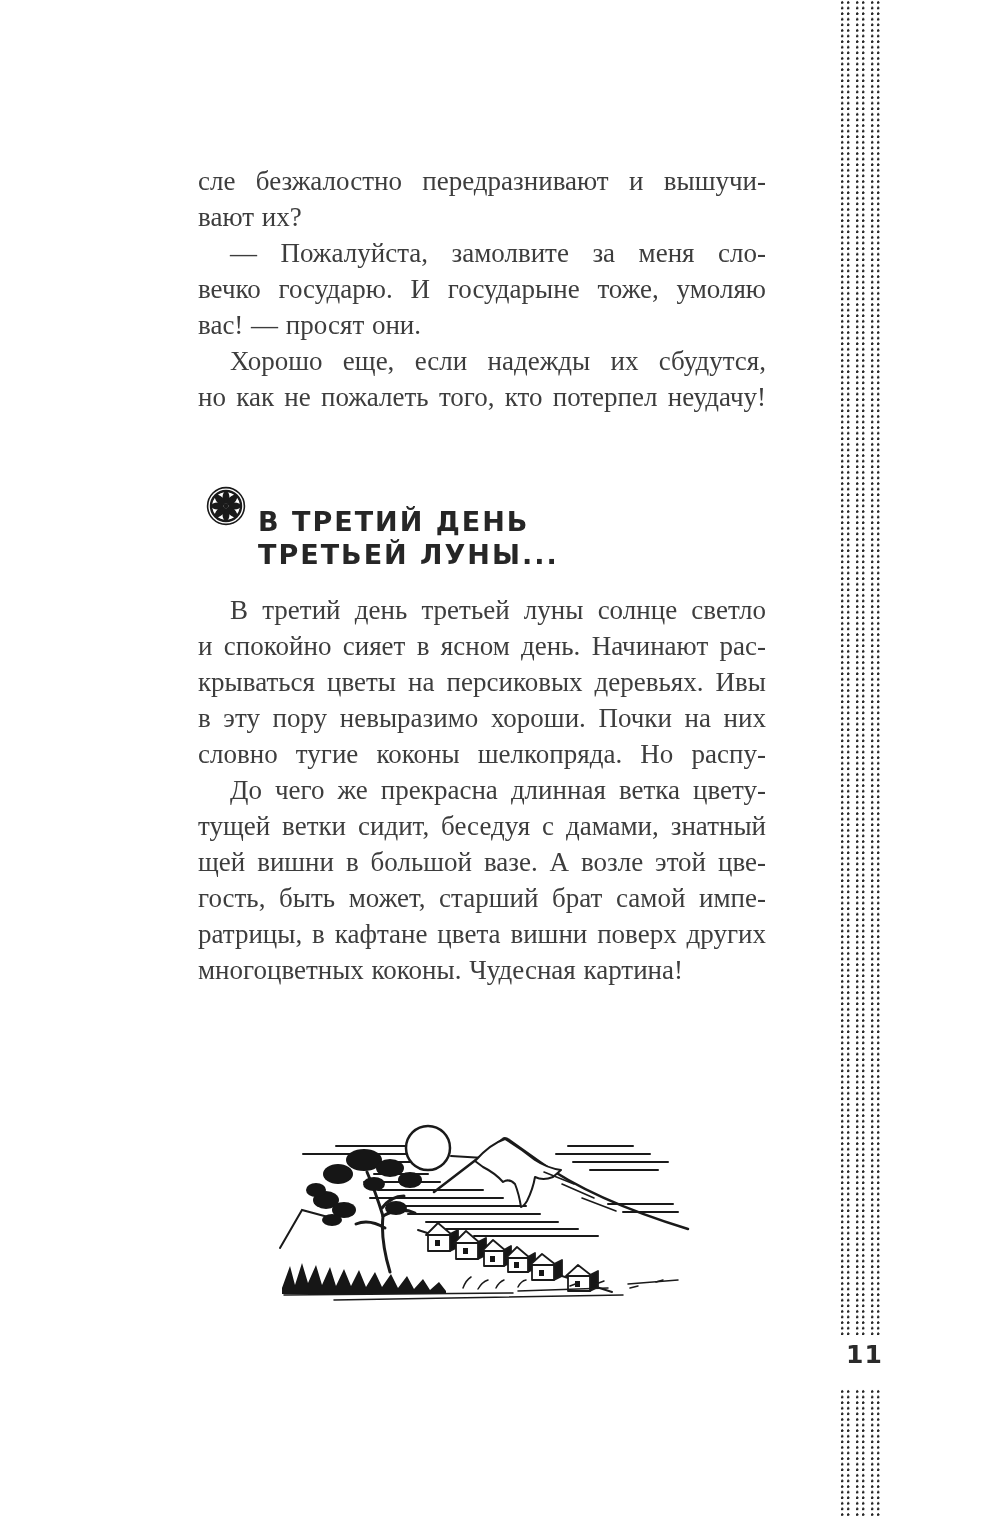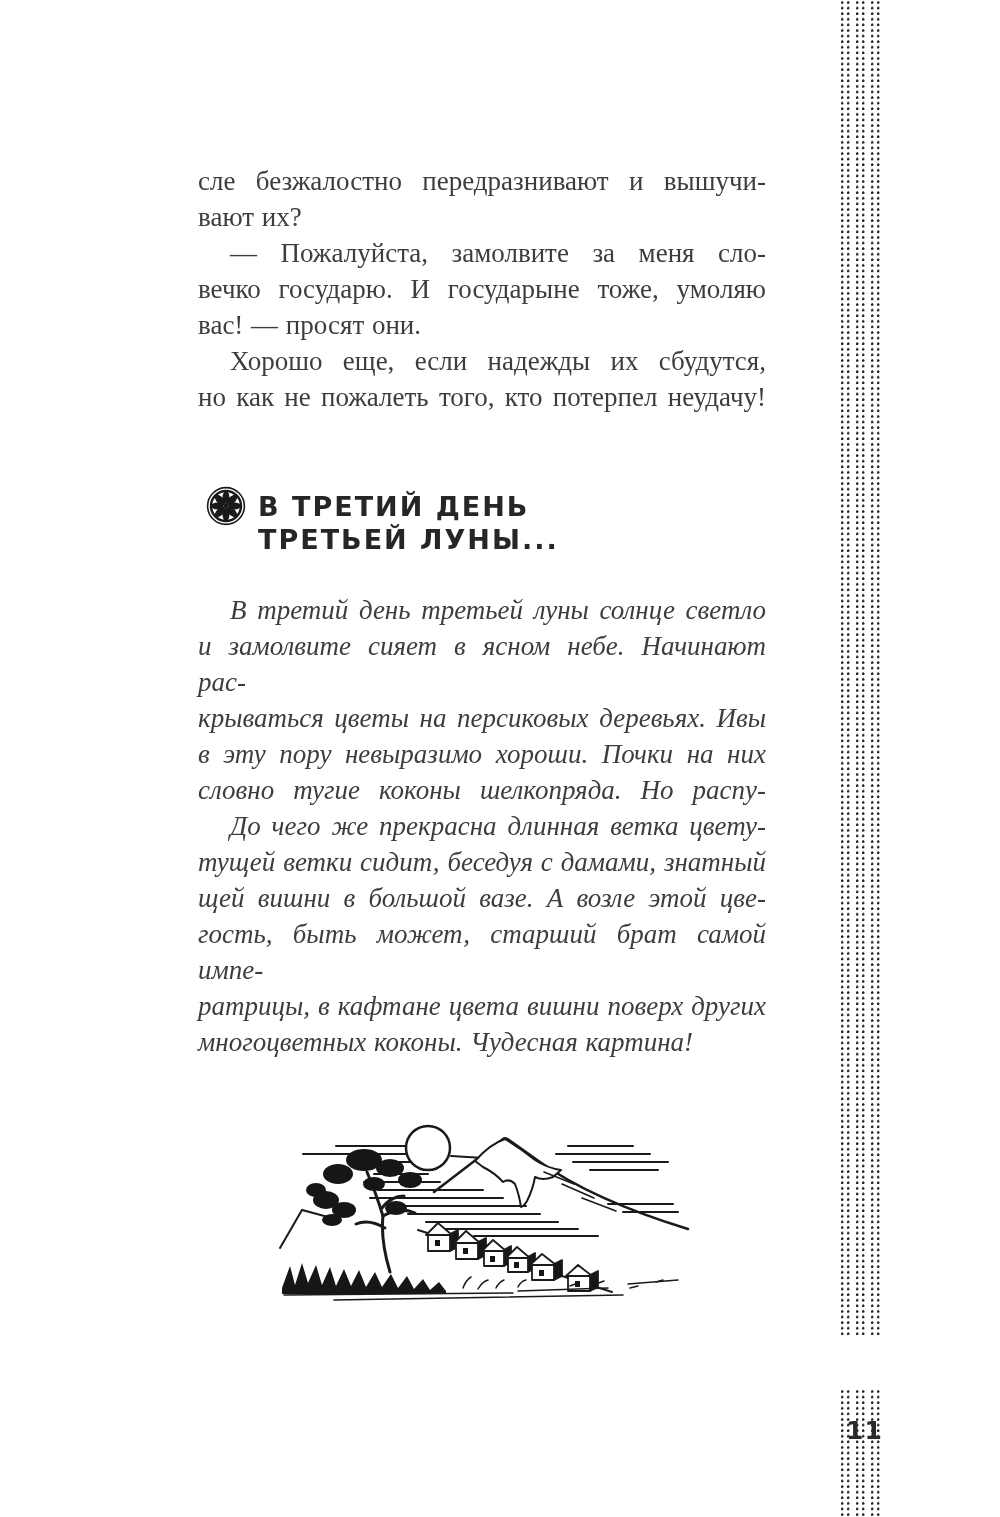--- a/index.html
+++ b/index.html
@@ -19,27 +19,27 @@
     width: 568px;
     font-size: 27px;
     line-height: 36px;
     color: #3d3d3d;
     word-spacing: 1px;
   }
   .tb div { text-align: justify; text-align-last: justify; }
   .tb div.nl { text-align: right; text-align-last: left; }
   .tb div.ind { text-indent: 32px; }
   .tb-top { top: 163px; }
-  .tb-main { top: 592px; font-style: italic; }
+  .tb-main { top: 592px; }
 
   
   .heading {
     position: absolute;
     left: 258px;
-    top: 490px;
+    top: 505px;
     font-family: "DejaVu Sans", sans-serif;
     font-weight: bold;
     font-size: 27px;
     line-height: 33px;
     letter-spacing: 2px;
     color: #262626;
   }
   .ornament {
     position: absolute;
     left: 206px;
@@ -66,21 +66,21 @@
       radial-gradient(circle at 2.2px 2.6px, #262626 1.15px, rgba(0,0,0,0) 1.55px),
       radial-gradient(circle at 8.2px 2.6px, #262626 1.15px, rgba(0,0,0,0) 1.55px);
     background-size: 15px 5.6px;
   }
   .dots-top { top: 0; height: 1336px; }
   .dots-bottom { top: 1389px; height: 128px; }
 
   .pagenum {
     position: absolute;
     left: 846px;
-    top: 1416px;
+    top: 1340px;
     font-family: "DejaVu Sans", sans-serif;
     font-weight: bold;
     font-size: 25px;
     letter-spacing: 1px;
     color: #2a2a2a;
   }
 </style>
 </head>
 <body>
 
@@ -112,21 +112,21 @@
     </g>
   </svg>
 
   <div class="heading">
     <div>В ТРЕТИЙ ДЕНЬ</div>
     <div>ТРЕТЬЕЙ ЛУНЫ...</div>
   </div>
 
   <div class="tb tb-main">
       <div class="ind">В третий день третьей луны солнце светло</div>
-      <div>и замолвите сияет в ясном небе. Начинают рас-</div>
+      <div>и спокойно сияет в ясном день. Начинают рас-</div>
       <div>крываться цветы на персиковых деревьях. Ивы</div>
       <div>в эту пору невыразимо хороши. Почки на них</div>
       <div>словно тугие коконы шелкопряда. Но распу-</div>
       <div class="ind">До чего же прекрасна длинная ветка цвету-</div>
       <div>тущей ветки сидит, беседуя с дамами, знатный</div>
       <div>щей вишни в большой вазе. А возле этой цве-</div>
       <div>гость, быть может, старший брат самой импе-</div>
       <div>ратрицы, в кафтане цвета вишни поверх других</div>
       <div class="nl">многоцветных коконы. Чудесная картина!</div>
     </div>

